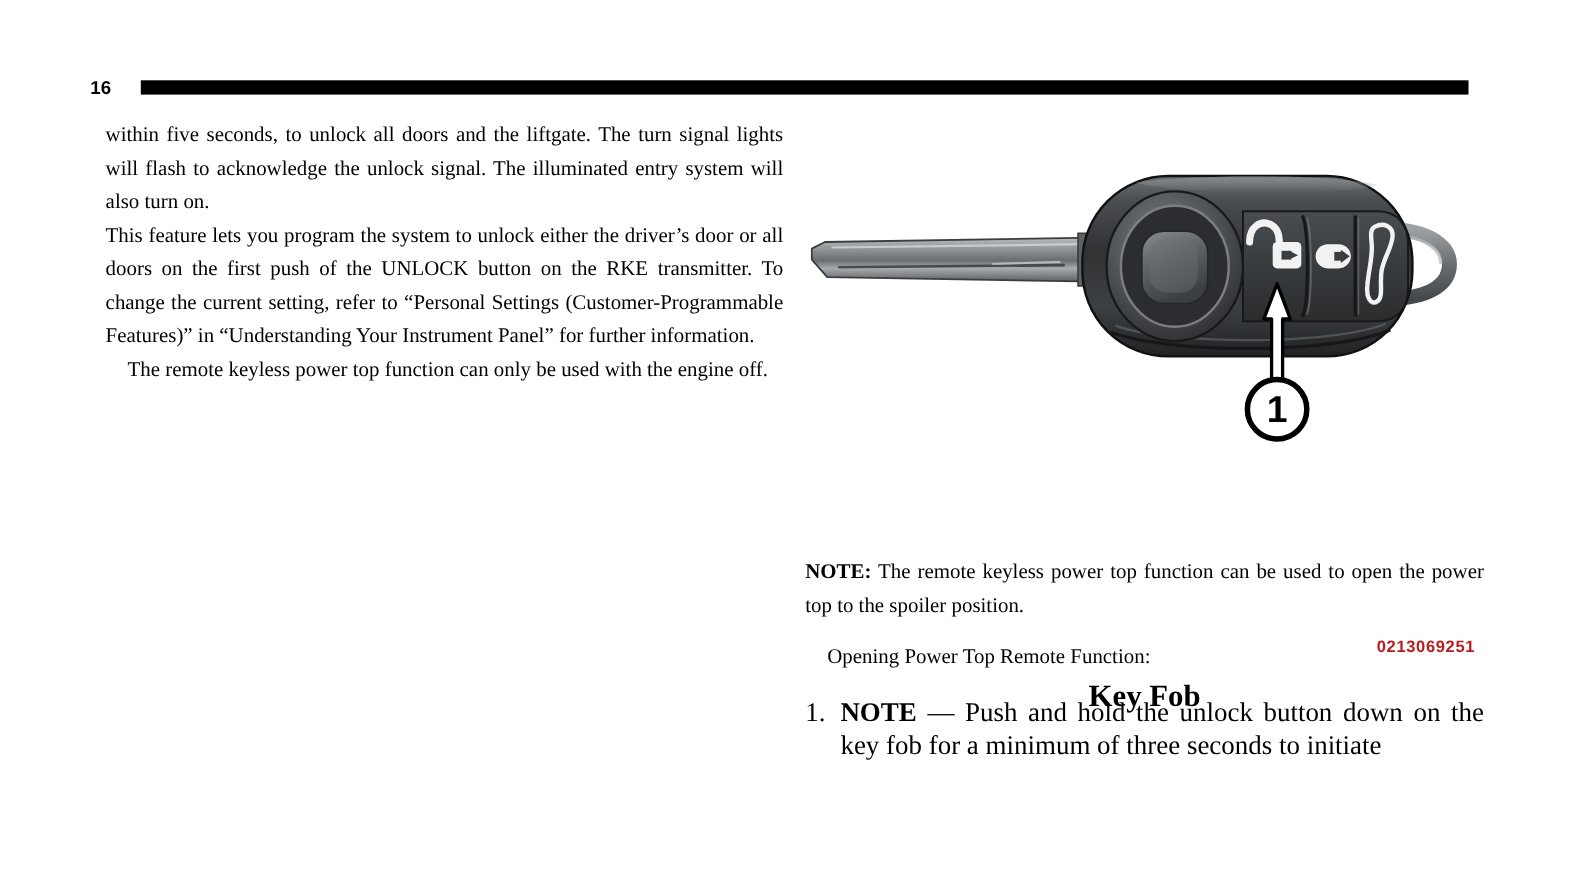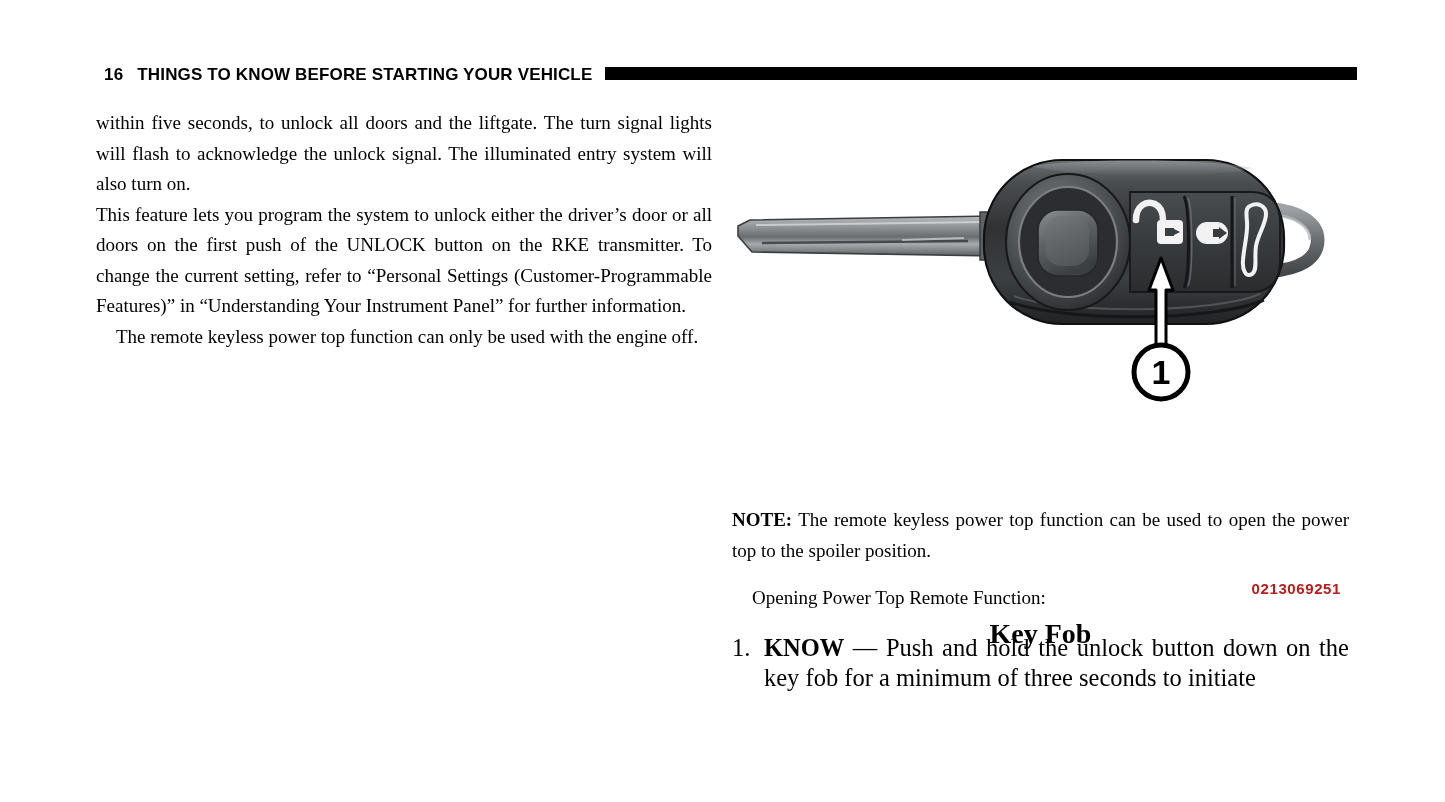--- a/index.html
+++ b/index.html
@@ -12,26 +12,26 @@
     height: 802px;
     position: relative;
     overflow: hidden;
     font-family: "Liberation Serif", "DejaVu Serif", serif;
     color: #000000;
   }
 
   
   #page-header {
     position: absolute;
-    left: 104px;
+    left: 82px;
     top: 66px;
     width: 1253px;
     height: 26px;
     display: flex;
-    align-items: flex-start;
+    align-items: center;
   }
   .hdr-pageno {
     font-family: "Liberation Sans", "DejaVu Sans", sans-serif;
     font-weight: bold;
     font-size: 17px;
     letter-spacing: 0.2px;
     line-height: 1;
     margin-right: 14px;
   }
   .hdr-title {
@@ -137,21 +137,20 @@
     text-align: justify;
     text-justify: inter-word;
   }
   .ol-text b { font-weight: bold; }
 </style>
 </head>
 <body>
 
 <div id="page-header">
   <span class="hdr-pageno">16</span>
-  <span class="hdr-title">THINGS TO KNOW BEFORE STARTING YOUR VEHICLE</span>
   <span class="hdr-rule"></span>
 </div>
 
 <div id="col-left">
   <p class="body">within five seconds, to unlock all doors and the liftgate. The turn signal lights will flash to acknowledge the unlock signal. The illuminated entry system will also turn on.</p>
   <p class="body">This feature lets you program the system to unlock either the driver’s door or all doors on the first push of the UNLOCK button on the RKE transmitter. To change the current setting, refer to “Personal Settings (Customer-Programmable Features)” in “Understanding Your Instrument Panel” for further information.</p>
   <p class="body ragged">The remote keyless power top function can only be used with the engine off.</p>
 </div>
 
 <div id="figure-block">
@@ -270,15 +269,15 @@
   <div id="part-number">0213069251</div>
   <div id="figure-caption">Key Fob</div>
 </div>
 
 <div id="right-text">
   <p class="body"><span class="note-lead">NOTE:</span><span> The remote keyless power top function can be used to open the power top to the spoiler position.</span></p>
   <div class="spacer-md"></div>
   <p class="body ragged">Opening Power Top Remote Function:</p>
   <div class="ol-item">
     <span class="ol-num">1.</span>
-    <span class="ol-text"><b>KNOW</b><span> — Push and hold the unlock button down on the key fob for a minimum of three seconds to initiate</span></span>
+    <span class="ol-text"><b>NOTE</b><span> — Push and hold the unlock button down on the key fob for a minimum of three seconds to initiate</span></span>
   </div>
 </div>
 
 </body></html>

